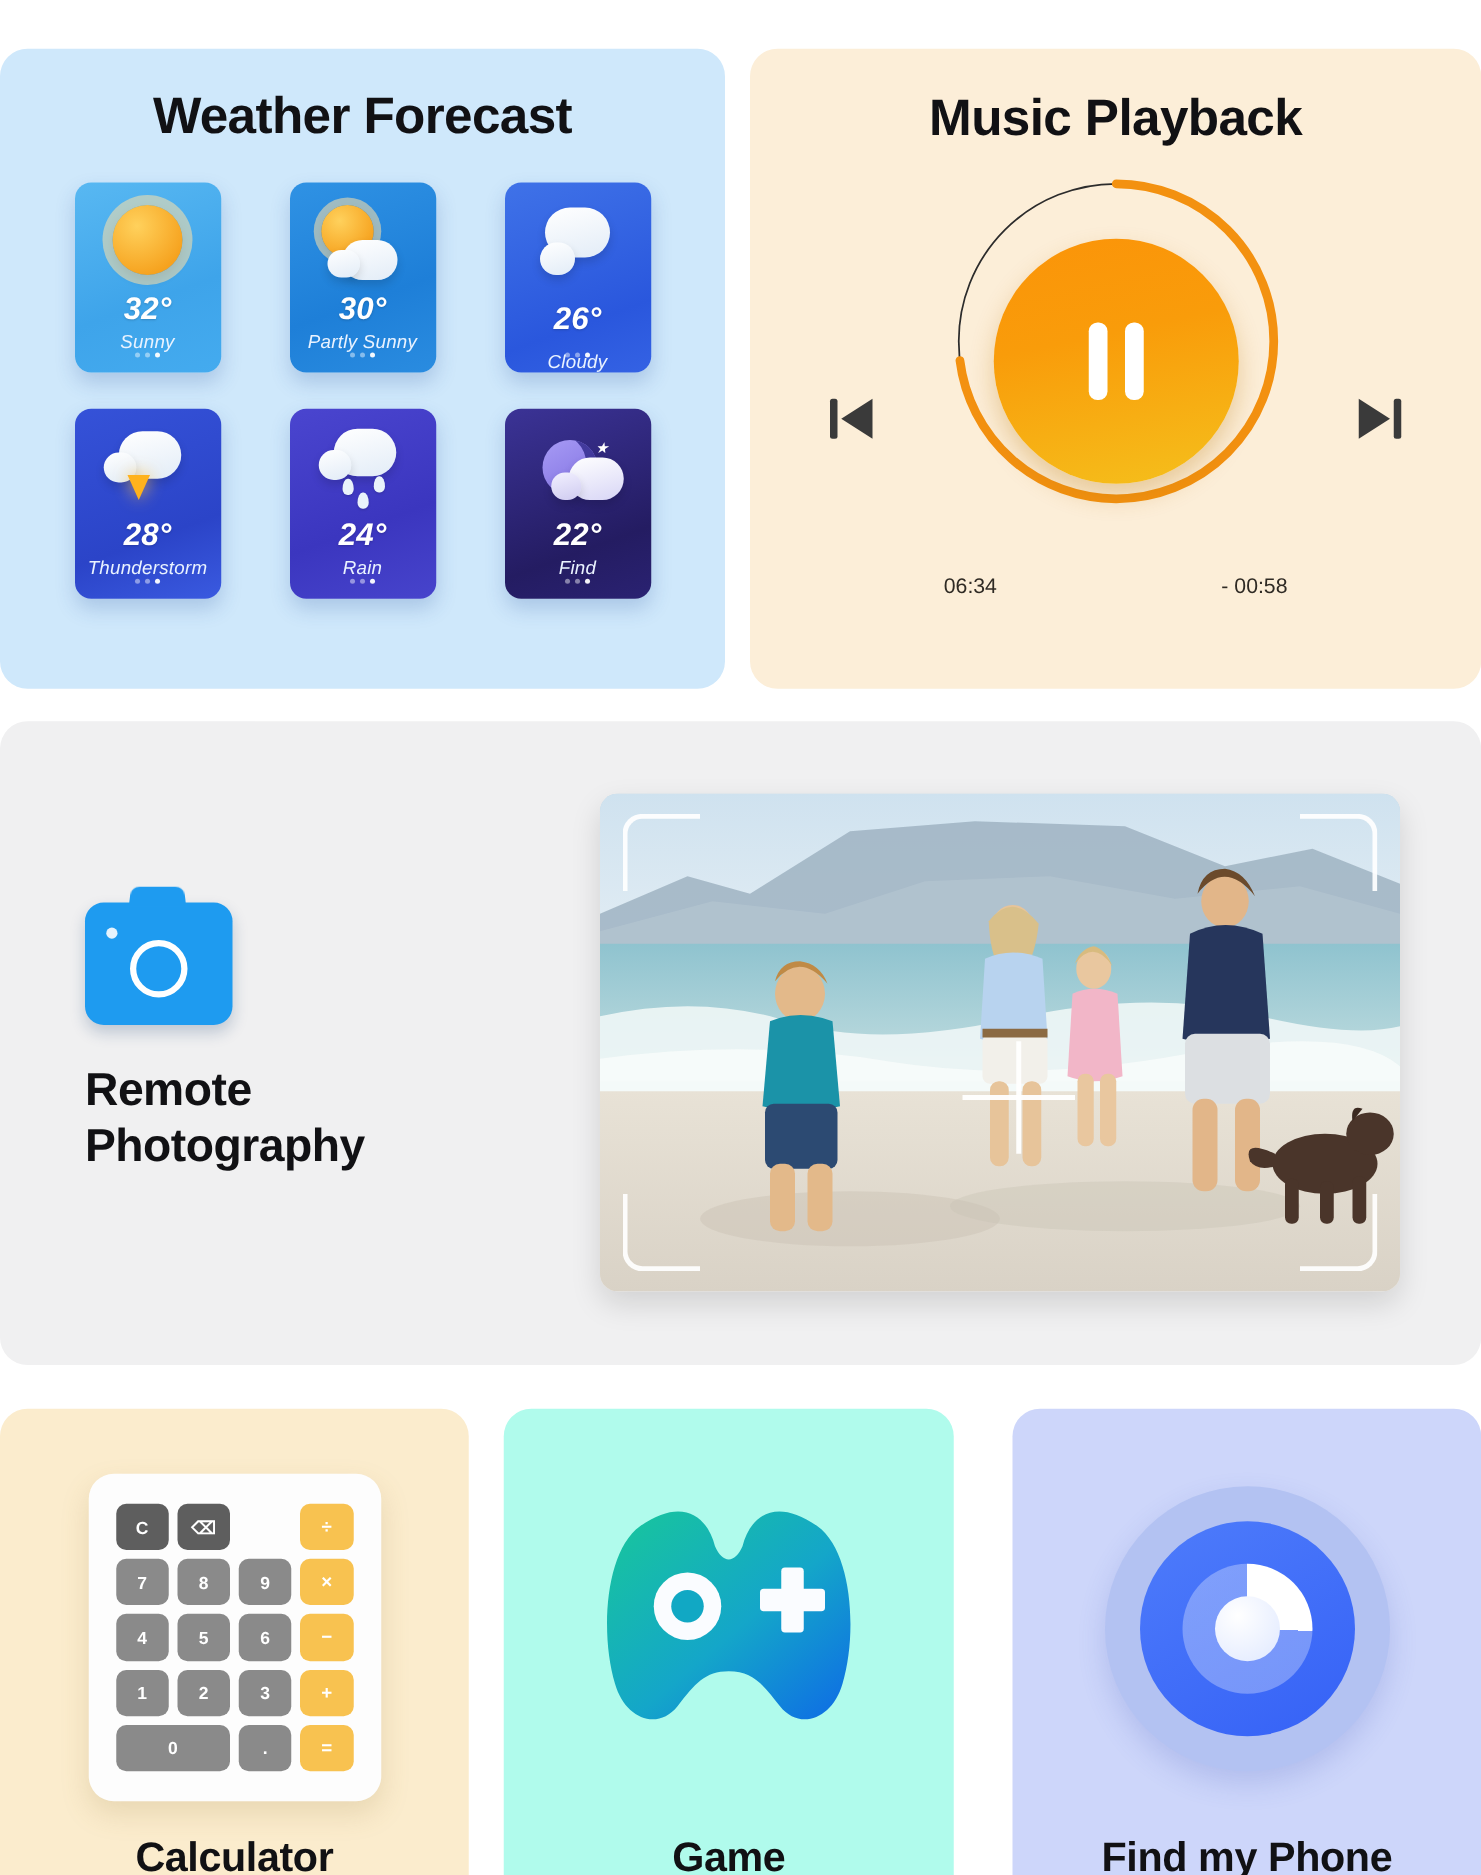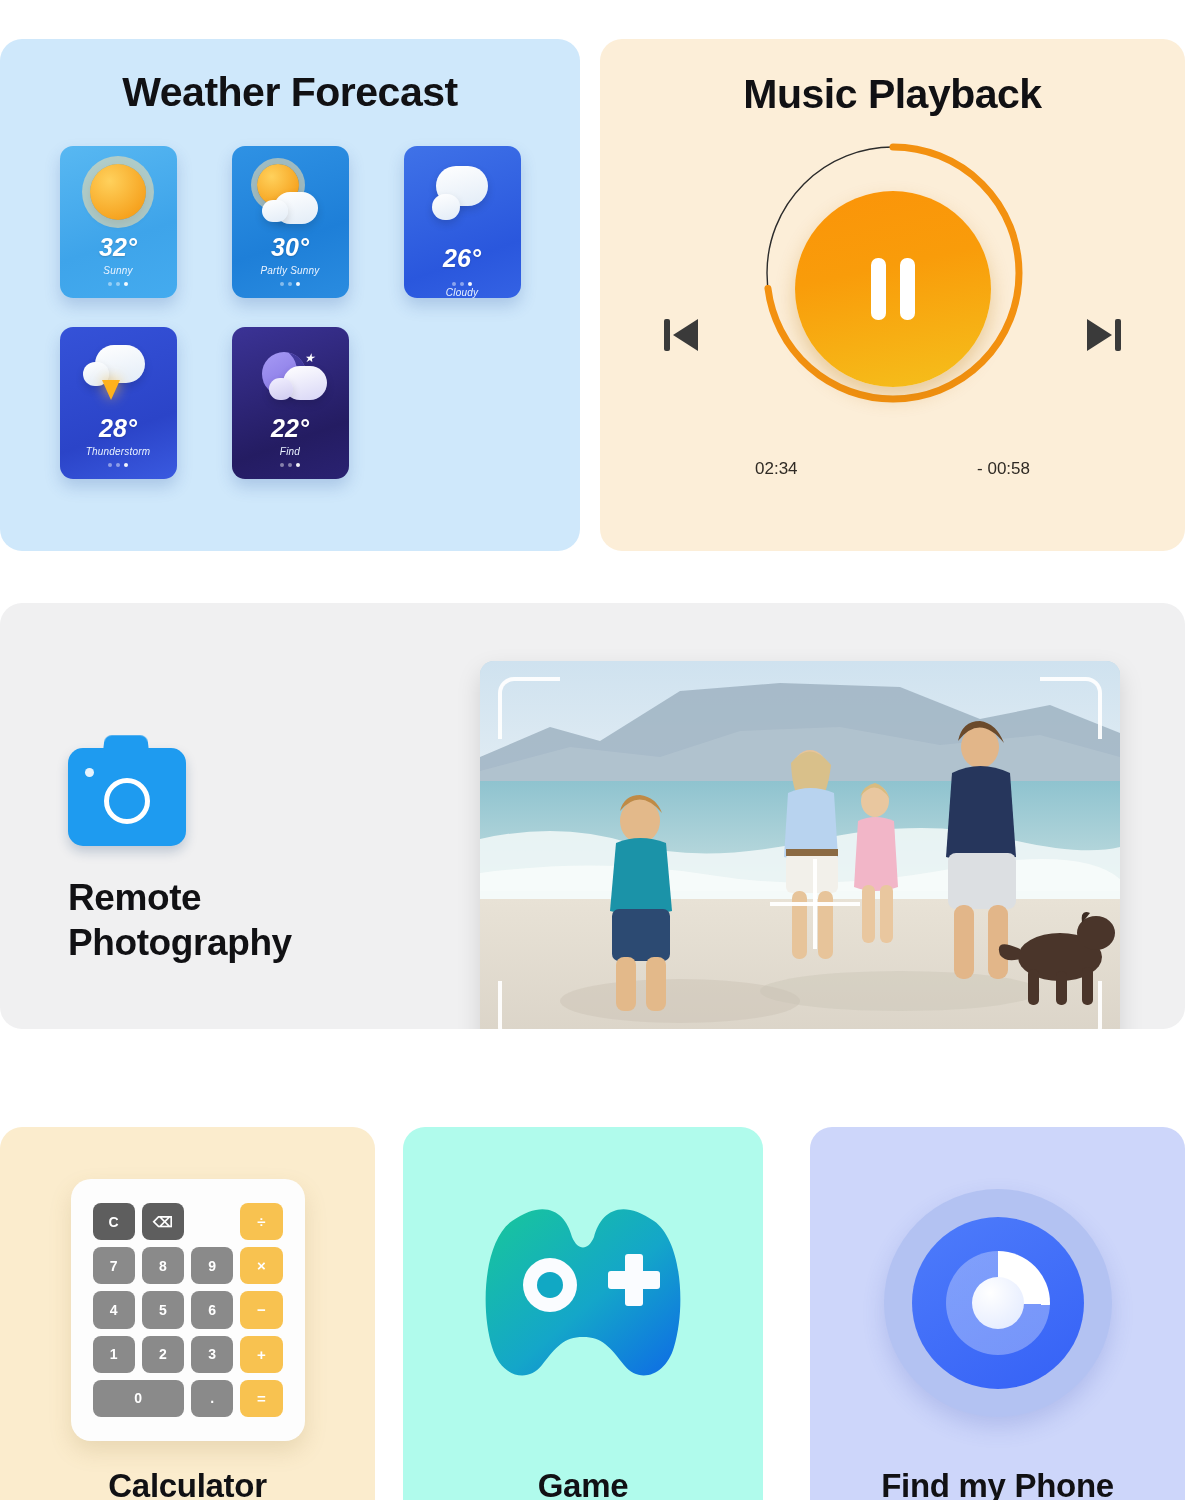--- a/index.html
+++ b/index.html
@@ -9,21 +9,21 @@
     font-family: "Liberation Sans", sans-serif;
     overflow: hidden;
   }
   .page { position: relative; width: 1185px; height: 1500px; }
 
   
   .panel { position: absolute; border-radius: 22px; overflow: hidden; margin-top: 39px; }
 
   #weather-panel { left: 0;    top: 0;    width: 580px; height: 512px; background: #cfe8fb; }
   #music-panel   { left: 600px; top: 0;   width: 585px; height: 512px; background: #fceed8; }
-  #photo-panel   { left: 0;    top: 564px; width: 1185px; height: 426px; background: #f0f0f1; }
+  #photo-panel   { left: 0;    top: 538px; width: 1185px; height: 515px; background: #f0f0f1; }
   #calc-panel    { left: 0;    top: 1088px; width: 375px; height: 412px; background: #fbeccd; }
   #game-panel    { left: 403px; top: 1088px; width: 360px; height: 412px; background: #b0fbec; }
   #find-panel    { left: 810px; top: 1088px; width: 375px; height: 412px; background: #cdd6fa; }
 
   .panel-title {
     text-align: center;
     font-weight: bold;
     color: #111114;
     letter-spacing: -0.5px;
   }
@@ -49,21 +49,21 @@
     align-items: center;
     padding-top: 5px;
     overflow: hidden;
   }
   .wicon { height: 82px; width: 100%; position: relative; }
   .wtemp {
     color: #fff; font-size: 25px; font-weight: bold;
     line-height: 1; margin-top: 2px;
     text-shadow: 0 1px 2px rgba(0,0,0,.18);
   }
-  .wdesc { color: #eaf3ff; font-size: 10px; margin-top: 5px; letter-spacing: .2px; }
+  .wdesc { color: #eaf3ff; font-size: 15px; margin-top: 5px; letter-spacing: .2px; }
   .wdots { position: absolute; bottom: 12px; display: flex; gap: 4px; }
   .wdots i { width: 4px; height: 4px; border-radius: 50%; background: rgba(255,255,255,.45); display:block; }
   .wdots i.on { background: rgba(255,255,255,.95); }
 
   
   .wc-0 { background: linear-gradient(160deg,#58b8f2 0%, #3ea4ea 60%, #44abef 100%); }
   .wc-1 { background: linear-gradient(160deg,#2f92e4 0%, #1e7fd8 60%, #2a8ce0 100%); }
   .wc-2 { background: linear-gradient(160deg,#3f72e8 0%, #2a57dd 70%, #3462e4 100%); justify-content: space-between; }
   .wc-3 { background: linear-gradient(160deg,#3552d8 0%, #2b44c8 65%, #3a5ae0 100%); }
   .wc-4 { background: linear-gradient(160deg,#4a45cf 0%, #3b36bf 60%, #4744cc 100%); }
@@ -277,20 +277,36 @@
         </div>
         <div class="wtemp">28°</div>
         <div class="wdesc">Thunderstorm</div>
         <div class="wdots">
             <i></i>
             <i></i>
             <i class="on"></i>
           </div>
       </div>
 
+      <div class="wcard wc-4">
+        <div class="wicon">
+          <div class="cloud" style="width:50px;height:38px;left:50%;top:14%;transform:translateX(-46%);"></div>
+          <div class="cloud" style="width:26px;height:24px;left:20%;top:34%;"></div>
+          <div class="drop" style="left:36%;top:62%;"></div>
+          <div class="drop" style="left:58%;top:60%;"></div>
+          <div class="drop" style="left:47%;top:76%;"></div>
+        </div>
+        <div class="wtemp">24°</div>
+        <div class="wdesc">Rain</div>
+        <div class="wdots">
+            <i></i>
+            <i></i>
+            <i class="on"></i>
+          </div>
+      </div>
 
       <div class="wcard wc-5">
         <div class="wicon">
           <div class="moon"></div>
           <div class="star">★</div>
           <div class="cloud" style="width:44px;height:34px;left:44%;top:42%;background:linear-gradient(165deg,#ffffff,#d8d6f6);"></div>
           <div class="cloud" style="width:24px;height:22px;left:32%;top:56%;background:linear-gradient(165deg,#f2f0ff,#cfcbf0);"></div>
         </div>
         <div class="wtemp">22°</div>
         <div class="wdesc">Find</div>
@@ -334,21 +350,21 @@
         <svg width="58" height="58" viewBox="0 0 58 58">
           <g fill="#3a3a3a">
             <path d="M12 13 L12 45 L37 29 Z"></path>
             <rect x="40" y="13" width="6" height="32" rx="2"></rect>
           </g>
         </svg>
       </button>
     </div>
 
     <div class="times">
-      <span>02:34</span>
+      <span>06:34</span>
       <span>- 00:58</span>
     </div>
   </section>
 
   <section class="panel" id="photo-panel">
 
     <div id="camera-icon-box">
       <div class="cam">
         <div class="flash"></div>
         <div class="lens"></div>

